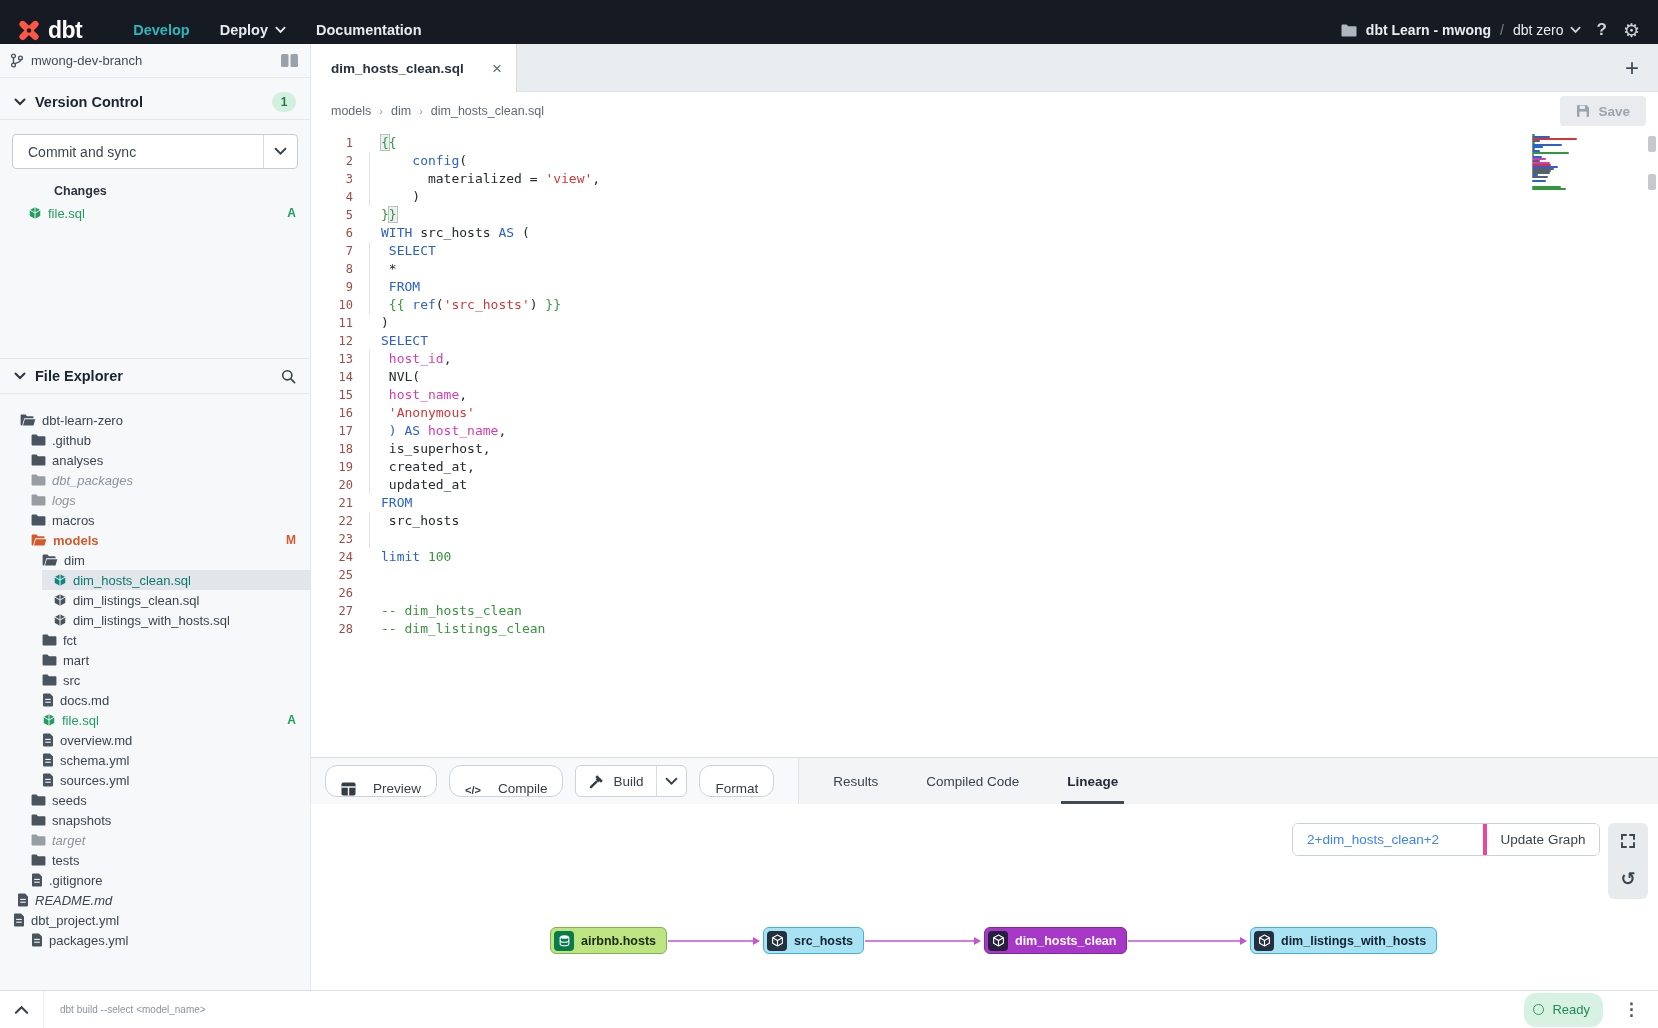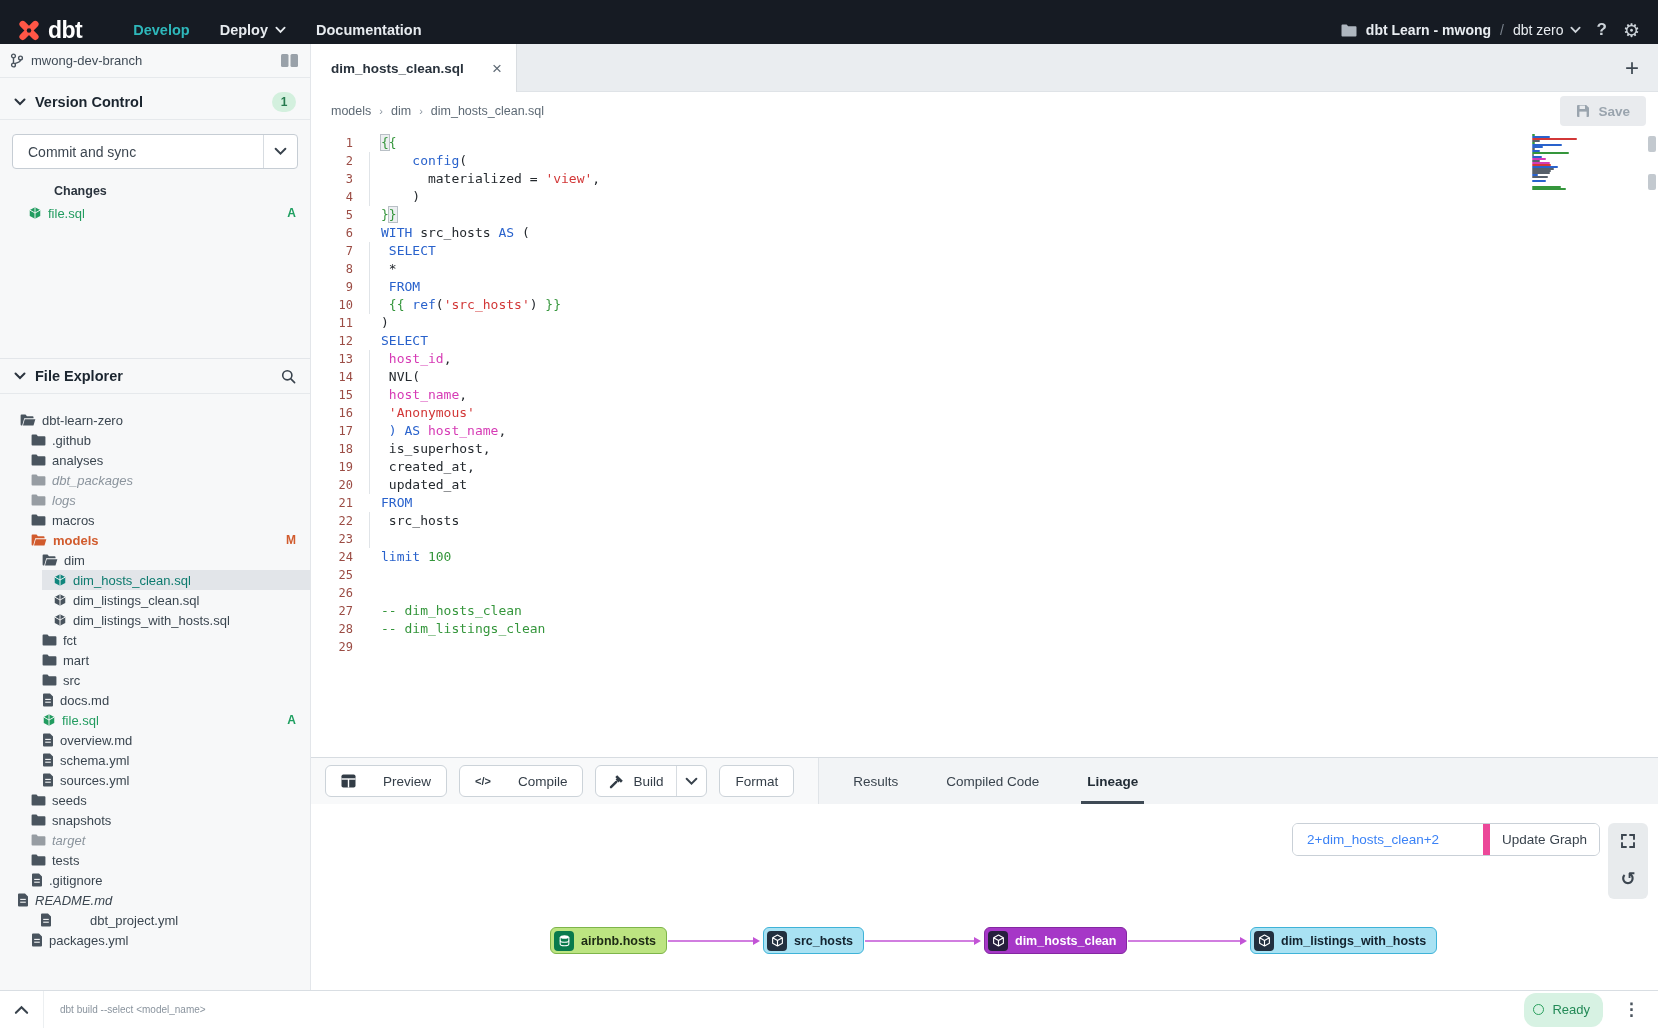--- a/index.html
+++ b/index.html
@@ -72,32 +72,32 @@
   .cl .ct.g { border-left:1px solid #e0e4e8; padding-left:11px; }
   .tk-k { color:#2962cc; } .tk-s { color:#d23737; } .tk-j { color:#35963c; }
   .tk-v { color:#d63bb5; } .tk-c { color:#35963c; } .tk-n { color:#35963c; }
   .tk-jm { color:#35963c; background:#eceff1; outline:1px solid #b9c0c6; }
   .minimap { position:absolute; top:4px; right:68px; width:58px; cursor:pointer; }
   .mm-line { height:2px; border-radius:1px; margin-bottom:0; }
   .scrollmark { position:absolute; right:2px; width:8px; height:16px; background:#c3c9cf; border-radius:2px; cursor:pointer; }
 
   
   .toolbar { position:absolute; left:311px; right:0; top:757px; height:47px; background:#f8f9fa; border-top:1px solid #d7dce1; display:flex; align-items:center; padding-left:14px; }
-  .tb-btn { height:32px; background:#fff; border:1px solid #ccd3d9; border-radius:6px; display:flex; align-items:center; gap:27px; padding:0 15px; font-size:13.5px; color:#343e48; margin-right:12px; cursor:pointer; }
+  .tb-btn { height:32px; background:#fff; border:1px solid #ccd3d9; border-radius:12px; display:flex; align-items:flex-end; gap:17px; padding:0 15px; font-size:13.5px; color:#343e48; margin-right:12px; cursor:pointer; }
   .tb-split { display:flex; align-items:stretch; height:32px; background:#fff; border:1px solid #ccd3d9; border-radius:6px; margin-right:12px; cursor:pointer; }
   .tb-split .main { display:flex; align-items:center; gap:9px; padding:0 13px; font-size:13.5px; color:#343e48; }
   .tb-split .caret { width:30px; border-left:1px solid #d7dce1; display:flex; align-items:center; justify-content:center; }
   .panel-tabs { margin-left:12px; align-self:stretch; flex:1; background:#f2f4f6; border-left:1px solid #e0e4e8; display:flex; align-items:stretch; gap:48px; padding-left:34px; }
   .ptab { position:relative; display:flex; align-items:center; font-size:13.5px; color:#39434d; cursor:pointer; }
   .ptab.active { font-weight:600; color:#232d37; }
   .ptab.active::after { content:""; position:absolute; left:-6px; right:-6px; bottom:0; height:3px; background:#3f4a55; }
   .canvas { position:absolute; left:311px; right:0; top:804px; height:186px; background:#fff; }
   .filter-group { position:absolute; top:19px; right:58px; height:33px; display:flex; background:#fff; border:1px solid #c9d0d7; border-radius:6px; overflow:hidden; }
   .filter-input { width:190px; border:none; outline:none; padding:0 14px; font-size:13.5px; color:#3b82f6; font-family:"Liberation Sans", sans-serif; }
-  .update-btn { width:116px; border-left:7px solid #ec4899; display:flex; align-items:center; justify-content:center; font-size:13.5px; color:#39434d; background:#fff; cursor:pointer; }
+  .update-btn { width:116px; border-left:4px solid #ec4899; display:flex; align-items:center; justify-content:center; font-size:13.5px; color:#39434d; background:#fff; cursor:pointer; }
   .icon-panel { position:absolute; top:19px; right:10px; width:40px; height:76px; background:#e8ebed; border-radius:6px; display:flex; flex-direction:column; align-items:center; justify-content:space-around; }
   .icon-cell { cursor:pointer; display:flex; align-items:center; justify-content:center; }
   .reset-glyph { font-family:"DejaVu Sans", sans-serif; font-size:18px; font-weight:700; color:#3c4650; }
   .lnode { position:absolute; top:123px; height:27px; display:inline-flex; align-items:center; border-radius:6px; border:1.5px solid; font-size:12.5px; font-weight:700; cursor:pointer; z-index:2; }
   .lnode .chip { width:20px; height:20px; border-radius:4px; margin-left:3px; display:flex; align-items:center; justify-content:center; flex:none; }
   .lnode .nlbl { padding:0 10px 0 7px; white-space:nowrap; }
   .lnode.source { background:#bce481; border-color:#7eb54a; color:#1d2a14; }
   .lnode.source .chip { background:#087a4c; }
   .lnode.model { background:#a9e2f3; border-color:#3fb3d8; color:#132430; }
   .lnode.model .chip { background:#22303f; }
@@ -454,21 +454,21 @@
         <div class="tree-row" style="padding-left: 17px; font-style: italic;">
           <span>
             <svg width="12" height="14" viewBox="0 0 12 14">
               <path d="M1 1.5 A1 1 0 0 1 2 0.5 H8 L11 3.5 V12.5 A1 1 0 0 1 10 13.5 H2 A1 1 0 0 1 1 12.5 Z" fill="#49545e"></path>
               <line x1="3.2" y1="6.4" x2="8.8" y2="6.4" stroke="#f7f8f9" stroke-width="1.1"></line>
               <line x1="3.2" y1="9.2" x2="8.8" y2="9.2" stroke="#f7f8f9" stroke-width="1.1"></line>
             </svg>
           </span>
           <span class="lbl">README.md</span>
         </div>
-        <div class="tree-row" style="padding-left: 40px; gap: 32px;">
+        <div class="tree-row" style="padding-left: 13px;">
           <span>
             <svg width="12" height="14" viewBox="0 0 12 14">
               <path d="M1 1.5 A1 1 0 0 1 2 0.5 H8 L11 3.5 V12.5 A1 1 0 0 1 10 13.5 H2 A1 1 0 0 1 1 12.5 Z" fill="#49545e"></path>
               <line x1="3.2" y1="6.4" x2="8.8" y2="6.4" stroke="#f7f8f9" stroke-width="1.1"></line>
               <line x1="3.2" y1="9.2" x2="8.8" y2="9.2" stroke="#f7f8f9" stroke-width="1.1"></line>
             </svg>
           </span>
           <span class="lbl">dbt_project.yml</span>
         </div>
         <div class="tree-row" style="padding-left: 31px;">
@@ -652,24 +652,20 @@
           <span class="ct">&nbsp;</span>
         </div>
         <div class="cl">
           <span class="ln">27</span>
           <span class="ct"><span class="tk-c">-- dim_hosts_clean</span></span>
         </div>
         <div class="cl">
           <span class="ln">28</span>
           <span class="ct"><span class="tk-c">-- dim_listings_clean</span></span>
         </div>
-        <div class="cl">
-          <span class="ln">29</span>
-          <span class="ct">&nbsp;</span>
-        </div>
       </div>
   </main>
 
   <section class="toolbar">
     <div class="tb-btn">
       <span>
         <svg width="15" height="14" viewBox="0 0 15 14">
             <rect x="0.5" y="0.5" width="14" height="13" rx="1.8" fill="#323c46"></rect>
             <line x1="0.5" y1="5" x2="14.5" y2="5" stroke="#fff" stroke-width="1.4"></line>
             <line x1="7.5" y1="5" x2="7.5" y2="13.5" stroke="#fff" stroke-width="1.4"></line>

